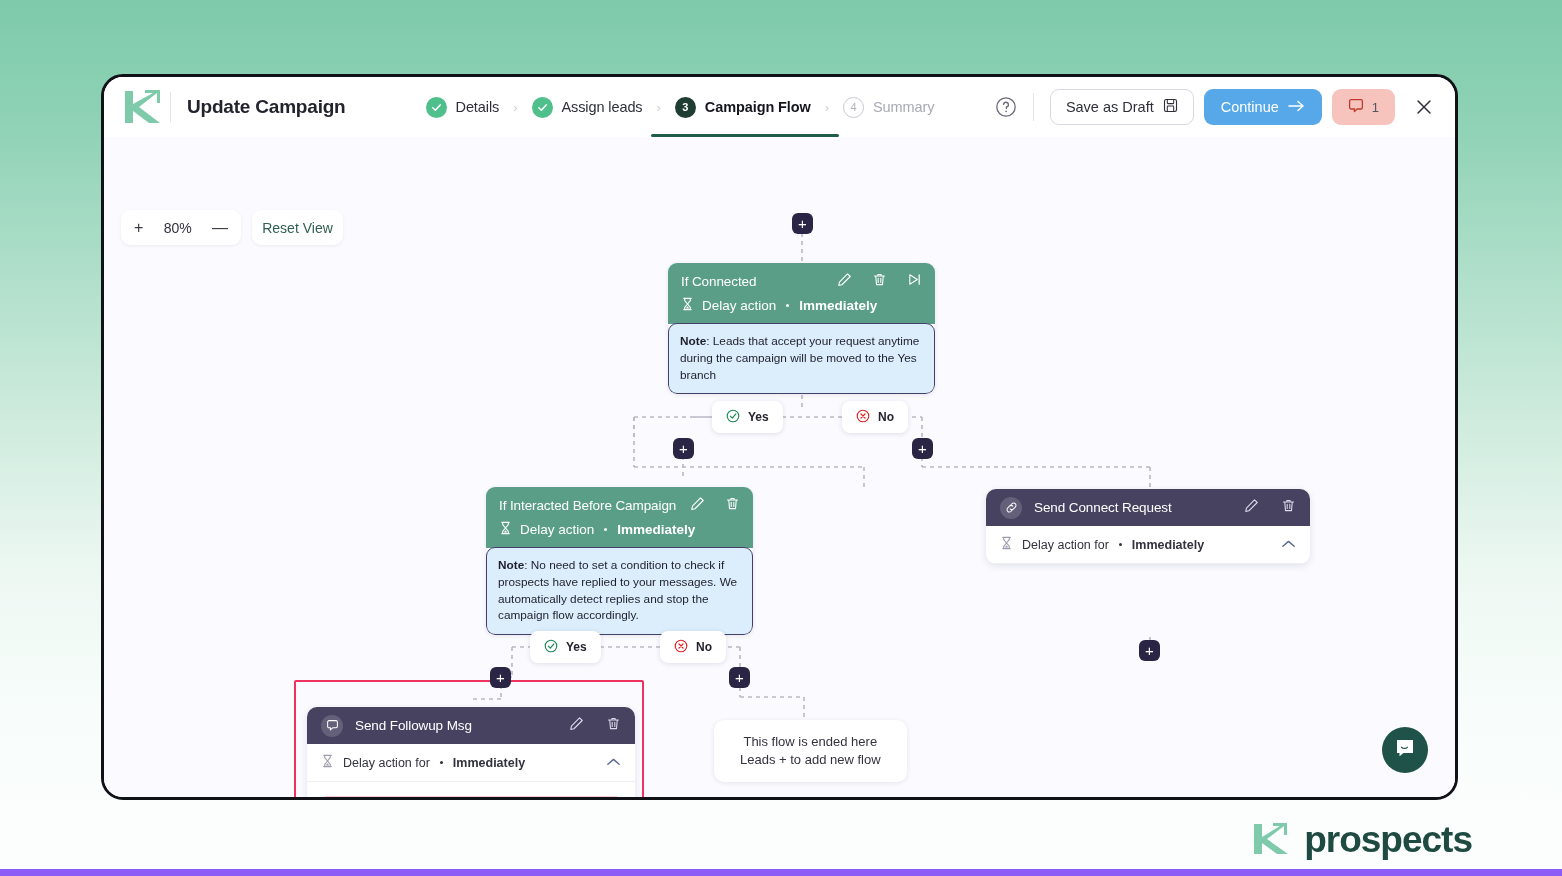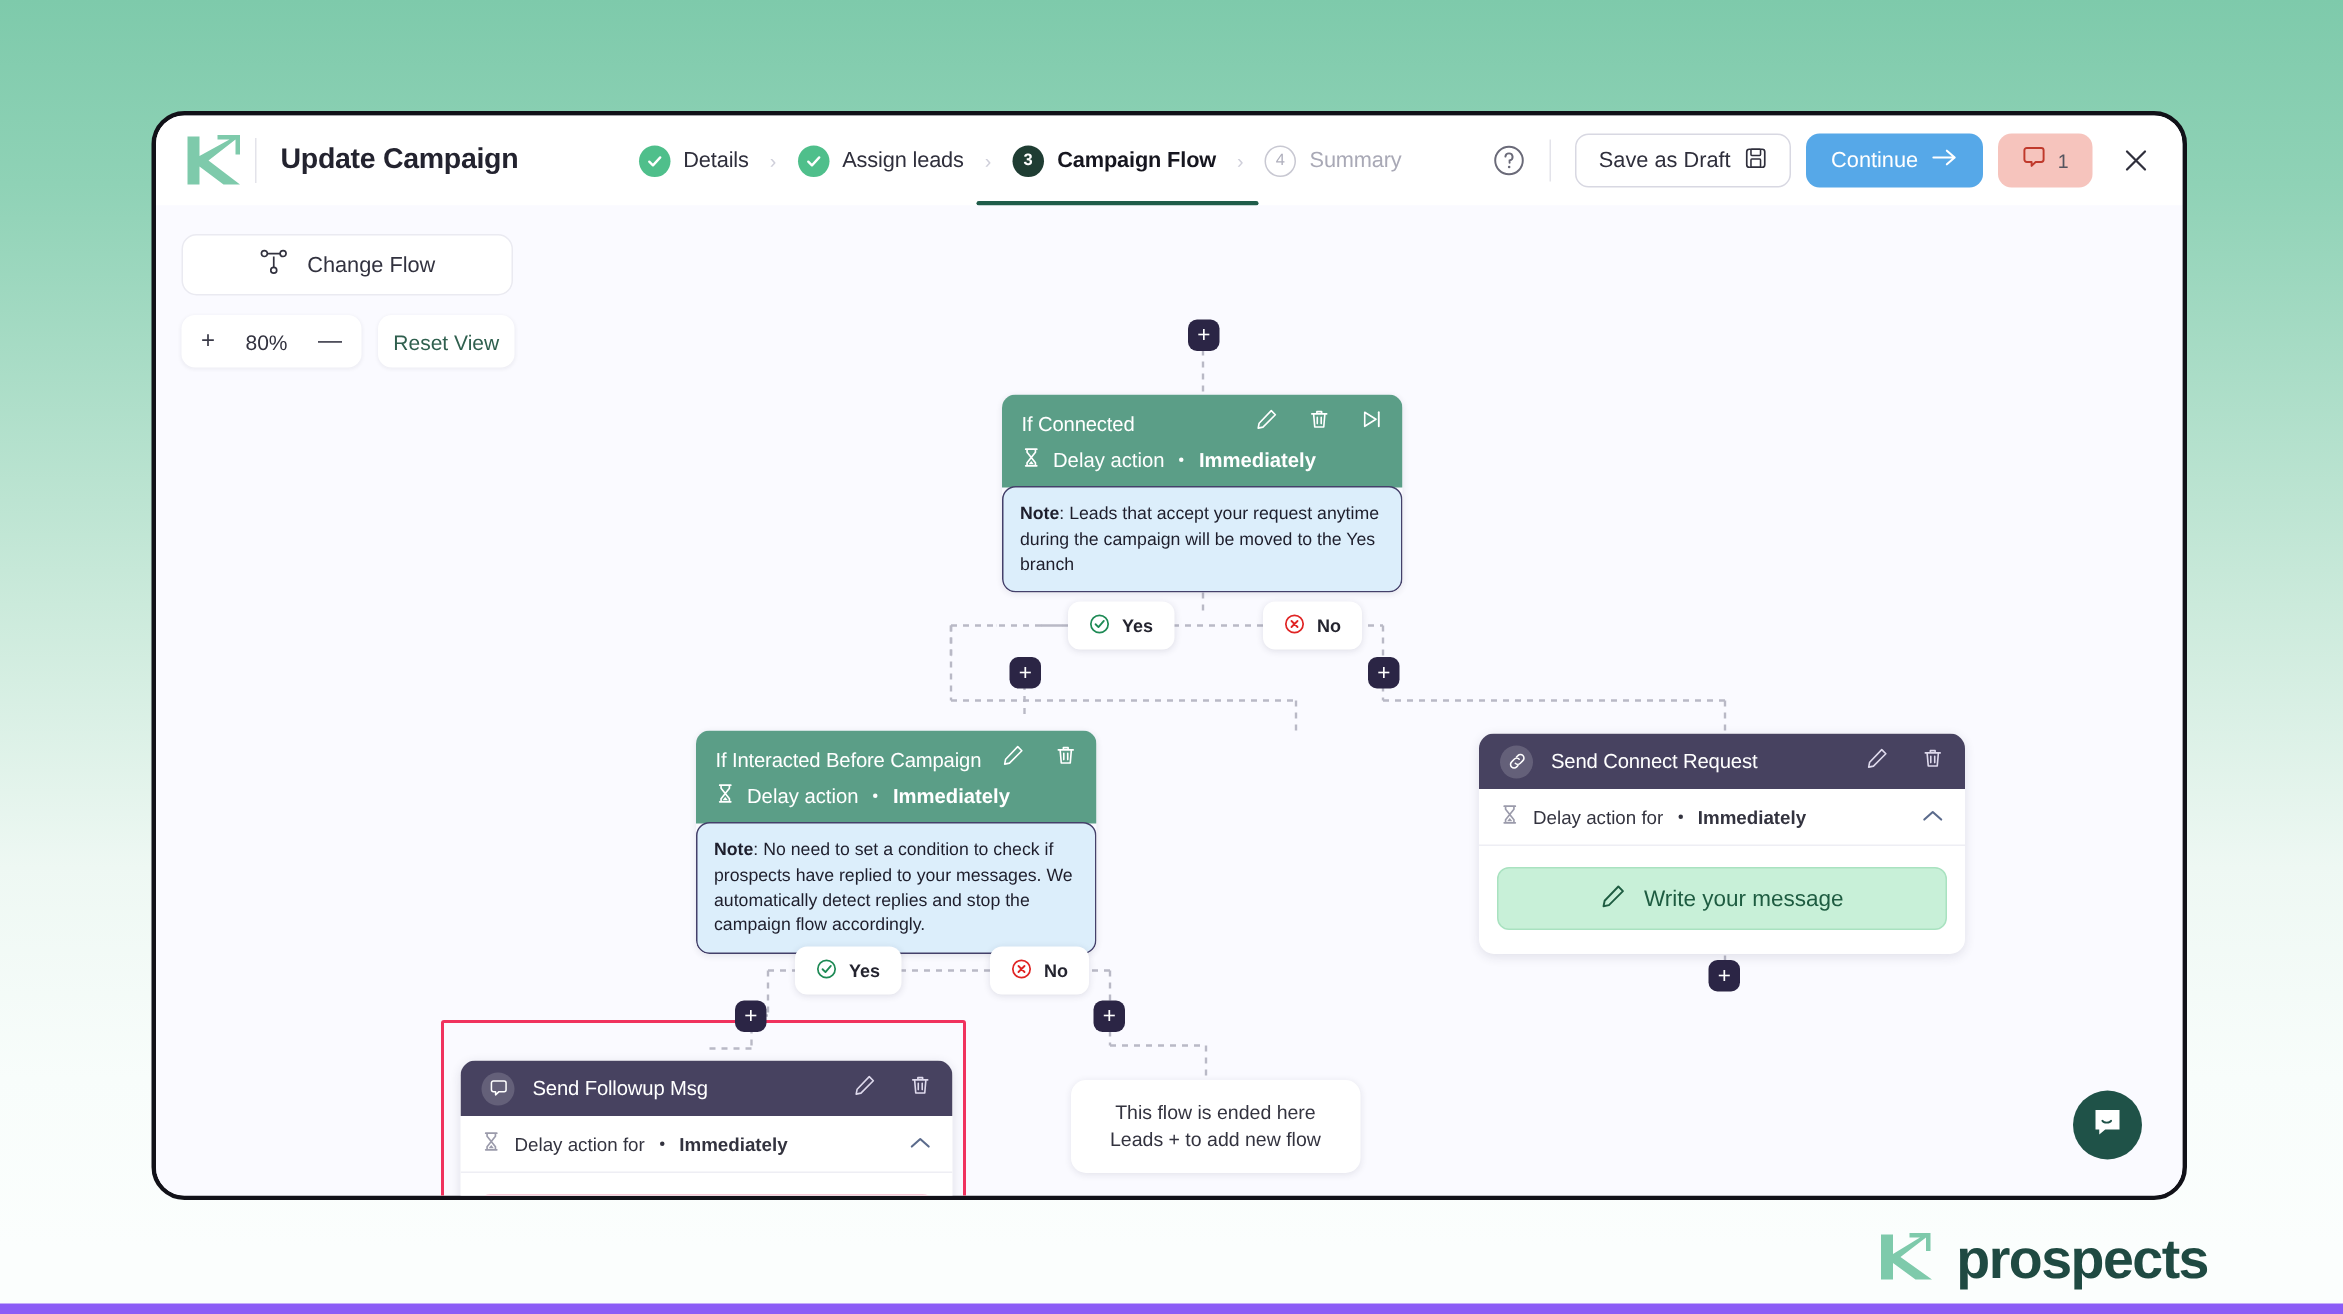--- a/index.html
+++ b/index.html
@@ -353,31 +353,20 @@
         <path d="M636 510 L636 560"></path>
         <path d="M636 560 L700 560"></path>
         <path d="M700 560 L700 585"></path>
         <path d="M397 540 L397 562"></path>
         <path d="M397 562 L366 562"></path>
 
         <path d="M1046 500 L1046 512"></path>
       </g>
     </svg>
 
-    <div class="tool-change-flow">
-      <span>
-        <svg width="19" height="17" viewBox="0 0 20 18">
-            <circle cx="3.4" cy="3.2" r="2.1" fill="none" stroke="#32323f" stroke-width="1.2"></circle>
-            <circle cx="16.6" cy="3.2" r="2.1" fill="none" stroke="#32323f" stroke-width="1.2"></circle>
-            <circle cx="10" cy="15" r="2.1" fill="none" stroke="#32323f" stroke-width="1.2"></circle>
-            <path d="M5.5 3.2h9M10 5.3v7.6" stroke="#32323f" stroke-width="1.2" fill="none"></path>
-          </svg>
-      </span>
-      <span>Change Flow</span>
-    </div>
     <div class="tool-zoom">
       <span class="op">+</span>
       <span>80%</span>
       <span class="op">—</span>
     </div>
     <div class="tool-reset">Reset View</div>
 
     <div class="plus" style="left:688px; top:76px;">+</div>
     <div class="plus" style="left:569px; top:301px;">+</div>
     <div class="plus" style="left:808px; top:301px;">+</div>
@@ -437,21 +426,21 @@
     <div class="pill" style="left:738px; top:264px;">
       <span>
         <svg width="14" height="14" viewBox="0 0 16 16">
             <circle cx="8" cy="8" r="6.6" fill="none" stroke="#e02424" stroke-width="1.3"></circle>
             <path d="M5.7 5.7 10.3 10.3M10.3 5.7 5.7 10.3" stroke="#e02424" stroke-width="1.4" stroke-linecap="round"></path>
           </svg>
       </span>
       <span>No</span>
     </div>
 
-    <div class="node cond-node" style="left:360px; top:350px; width:267px;">
+    <div class="node cond-node" style="left:382px; top:350px; width:267px;">
       <div class="cond-head">
         <div class="cond-title-row">
           <span class="cond-title">If Interacted Before Campaign</span>
           <span class="cond-actions">
             <span>
               <svg width="15" height="15" viewBox="0 0 16 16">
                   <path d="M11.2 1.9 14.1 4.8 5.3 13.6 1.9 14.3 2.6 10.8z" fill="none" stroke="#fff" stroke-width="1.15" stroke-linejoin="round"></path>
                 </svg>
             </span>
             <span>
@@ -528,28 +517,20 @@
         </span>
         <span>Delay action for</span>
         <span class="dot"></span>
         <b>Immediately</b>
         <span class="chev">
           <svg width="15" height="10" viewBox="0 0 16 10">
               <path d="M2 7.5 8 2.2 14 7.5" fill="none" stroke="#5b6b8c" stroke-width="1.5" stroke-linecap="round" stroke-linejoin="round"></path>
             </svg>
         </span>
       </div>
-      <div class="msg-btn green">
-        <span>
-          <svg width="17" height="17" viewBox="0 0 16 16">
-              <path d="M11.2 1.9 14.1 4.8 5.3 13.6 1.9 14.3 2.6 10.8z" fill="none" stroke="#1e5c41" stroke-width="1.2" stroke-linejoin="round"></path>
-            </svg>
-        </span>
-        <span>Write your message</span>
-      </div>
     </div>
 
     <div class="end-box" style="left:610px; top:583px;">
       <div>This flow is ended here</div>
       <div>Leads + to add new flow</div>
     </div>
 
     <div class="node action-node" style="left:203px; top:570px; width:328px;">
       <div class="action-head">
         <span class="action-badge">

